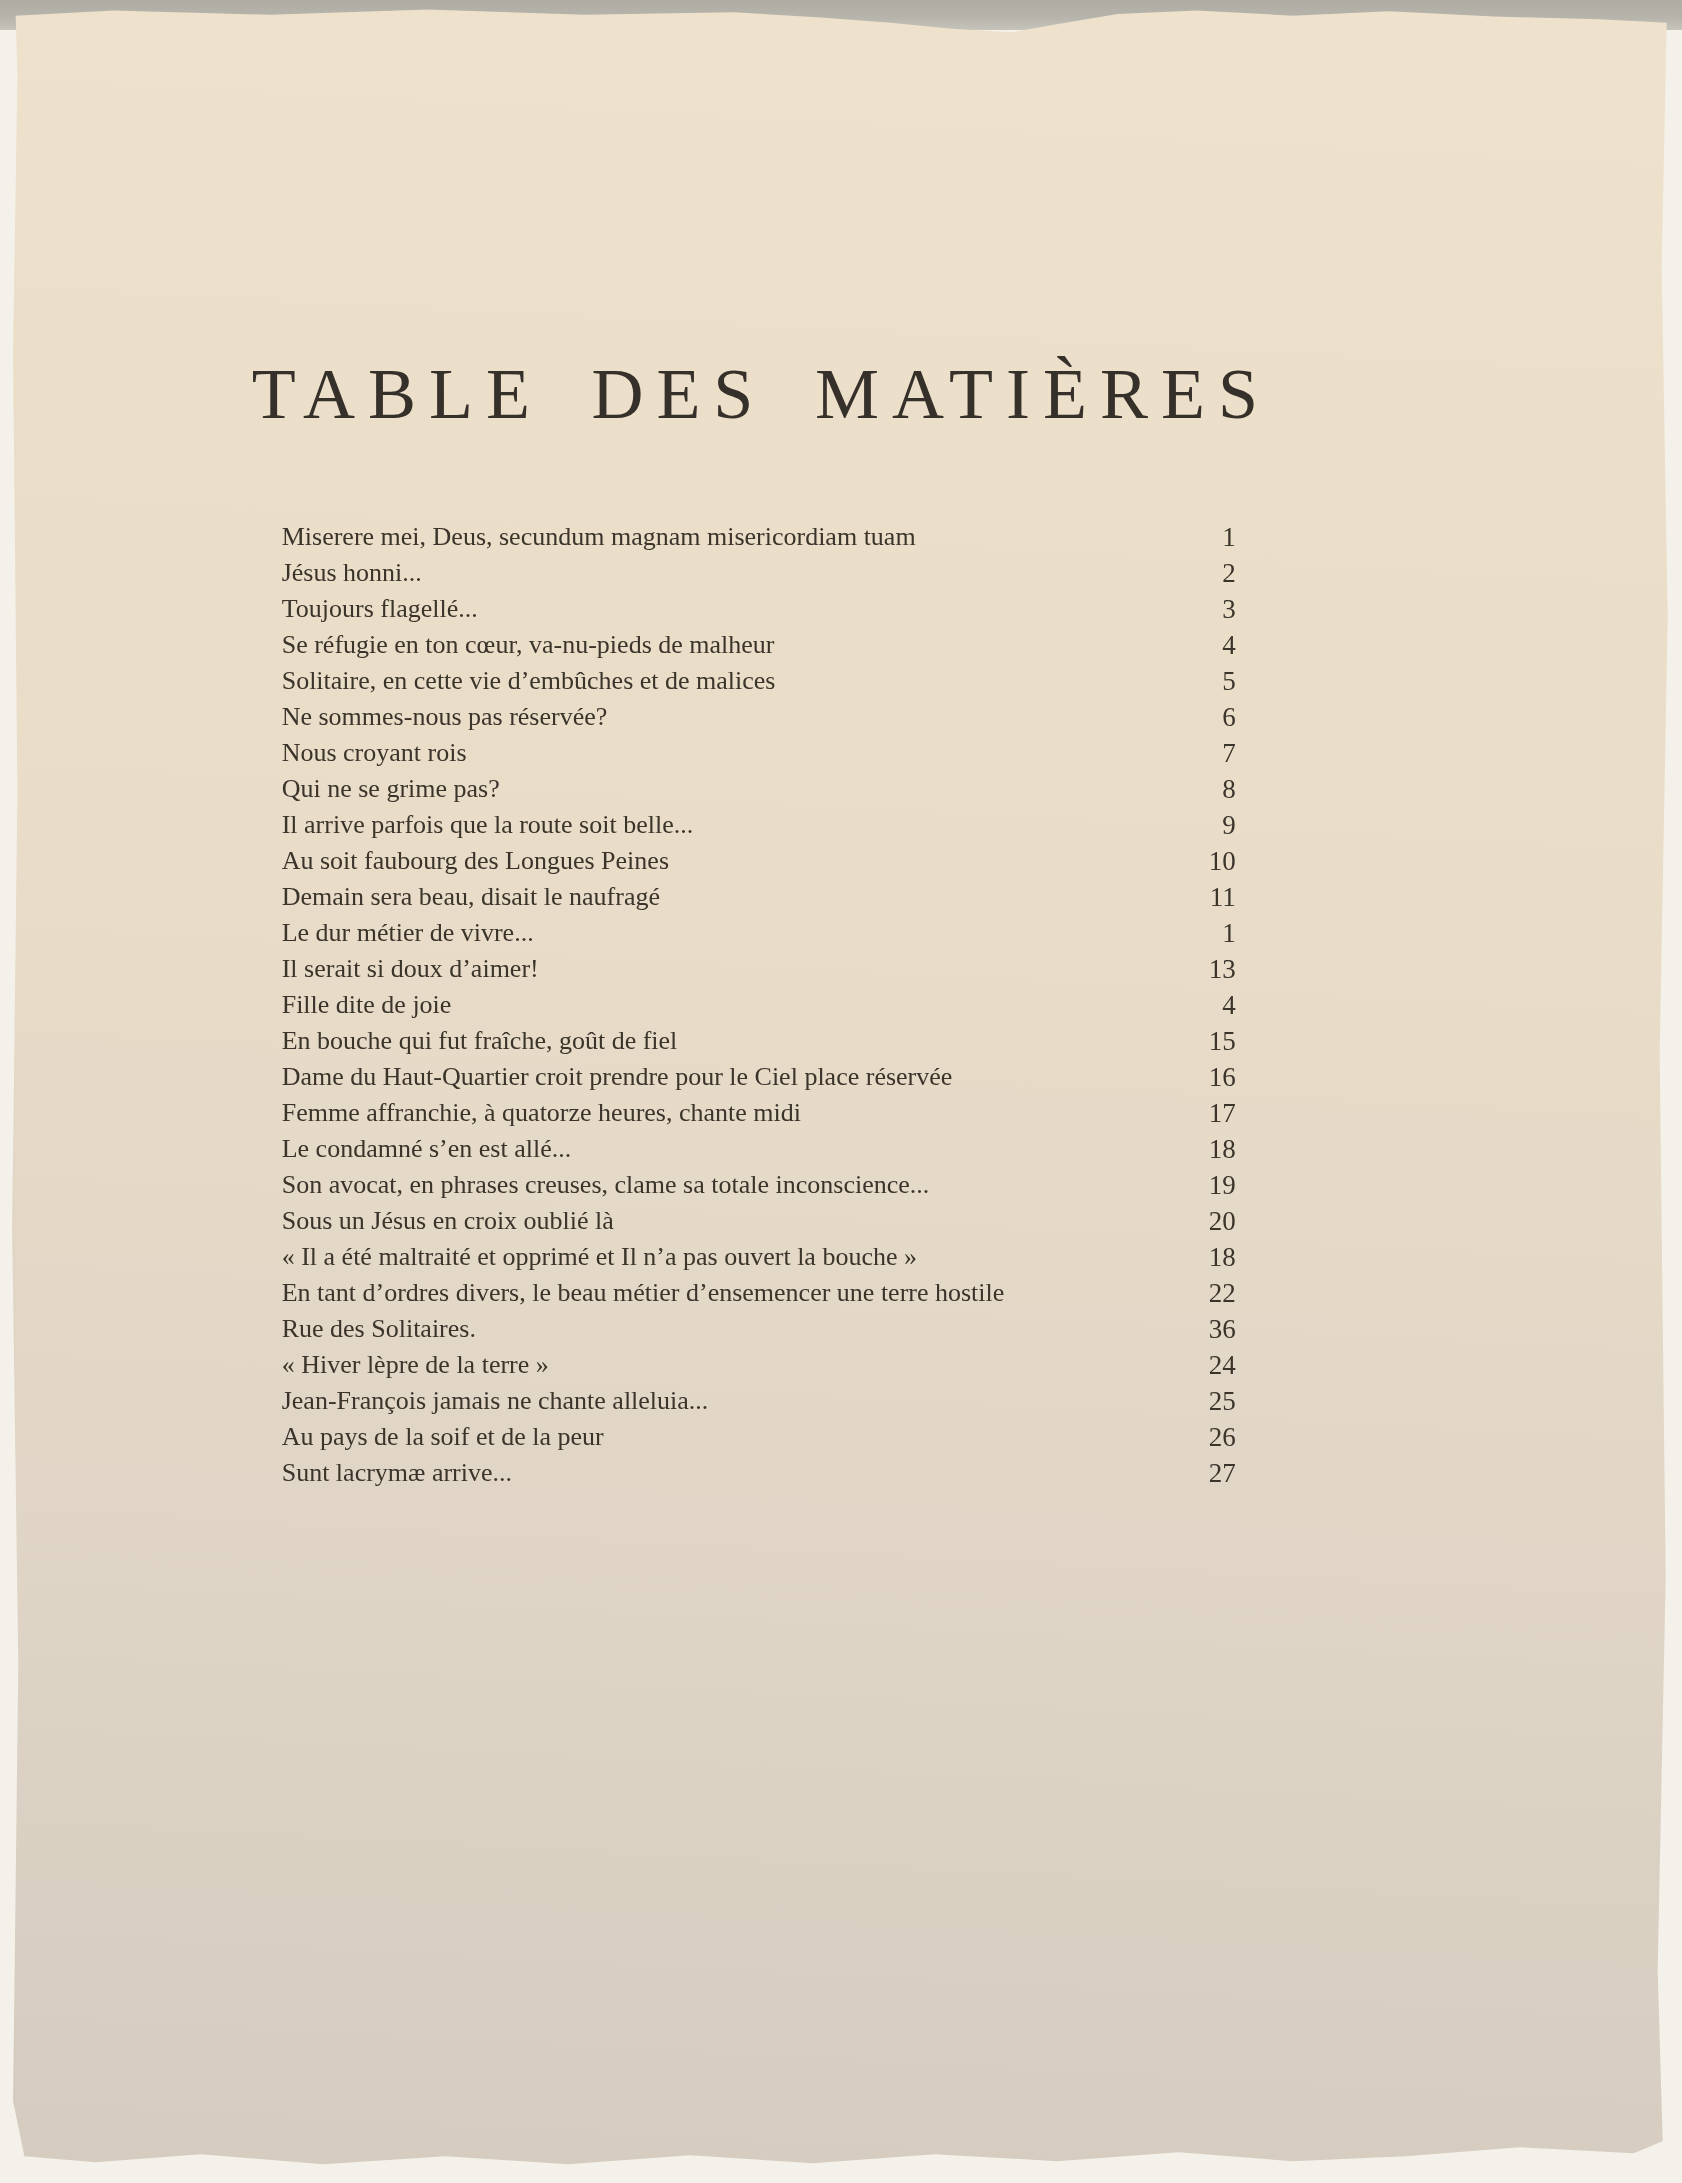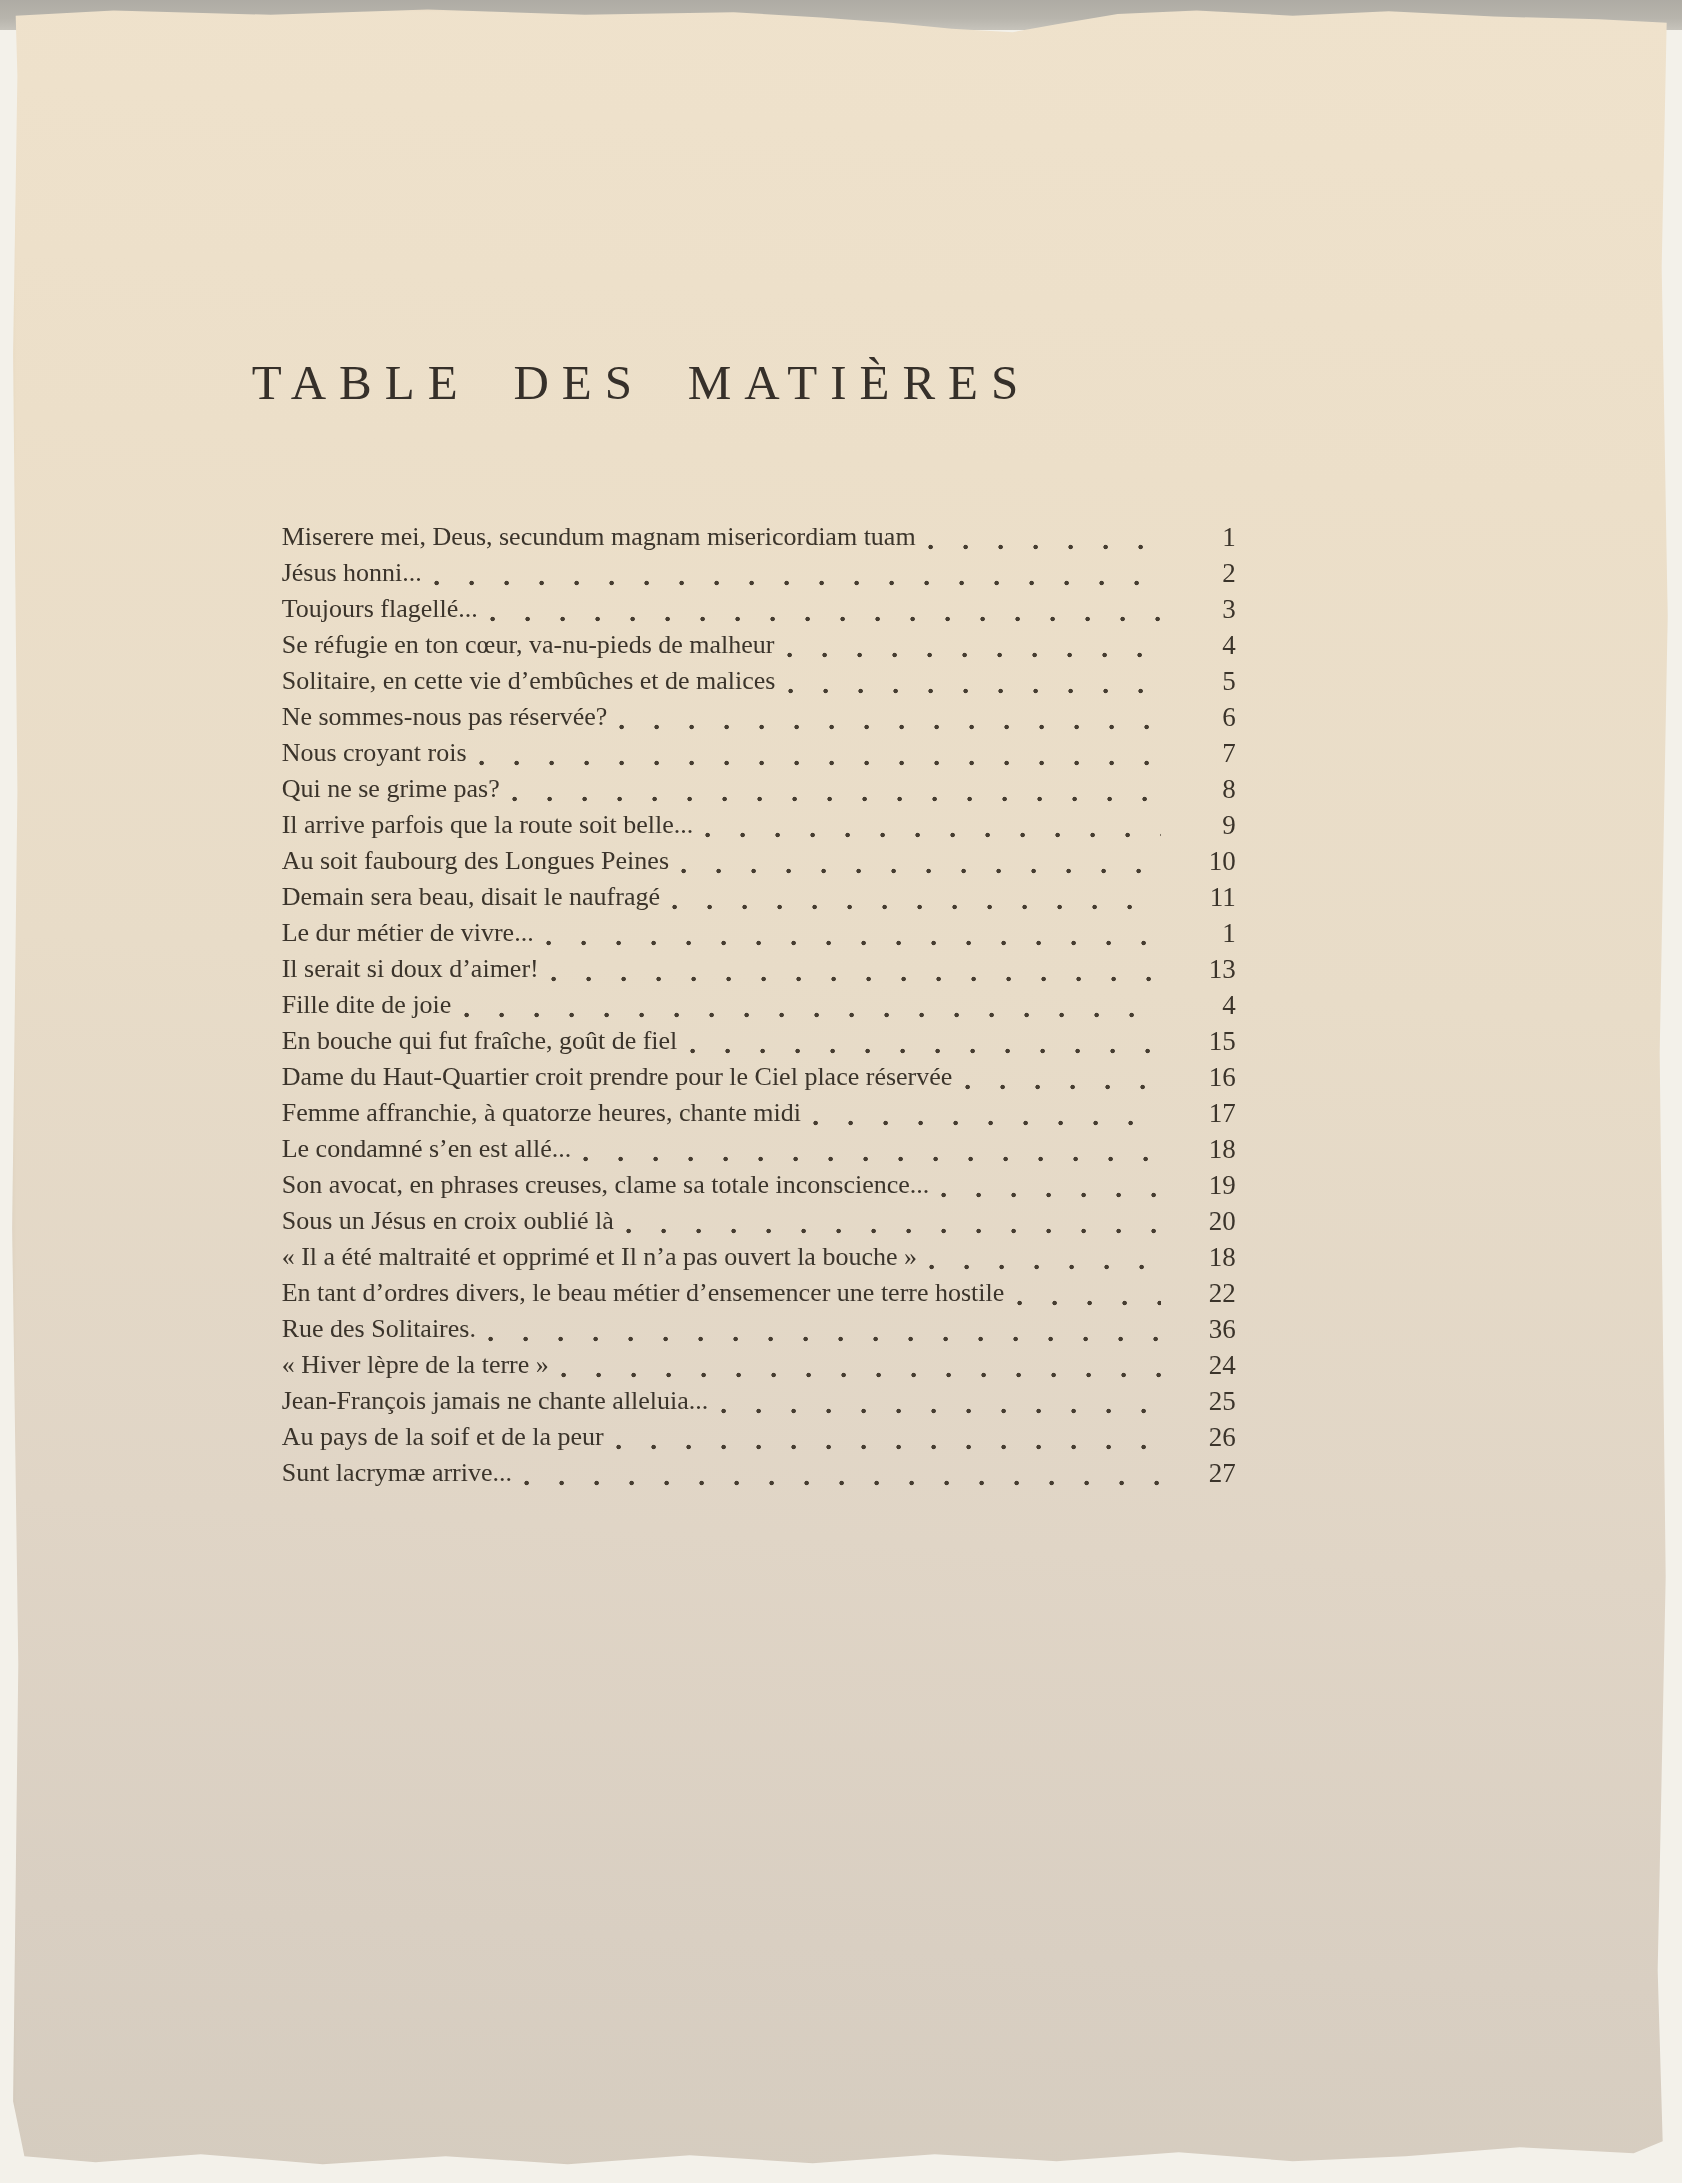--- a/index.html
+++ b/index.html
@@ -57,41 +57,42 @@
     );
   }
 
   .title {
     position: absolute;
     left: 243px;
     top: 353px;
     margin: 0;
     font-family: "Liberation Serif", serif;
     font-weight: 400;
-    font-size: 49px;
+    font-size: 72px;
     line-height: 1;
     letter-spacing: 13px;
     word-spacing: 17.5px;
     color: #36302a;
     white-space: nowrap;
   }
 
   .toc {
     position: absolute;
     left: 273px;
     top: 514px;
     width: 961px;
     color: #3b342b;
     font-size: 26px;
   }
 
   .row {
     display: flex;
     height: 36px;
     line-height: 36px;
+    align-items: flex-end;
   }
 
   .row .label {
     white-space: nowrap;
     flex: 0 0 auto;
   }
 
   .row .leader {
     flex: 1 1 auto;
     min-width: 0;

